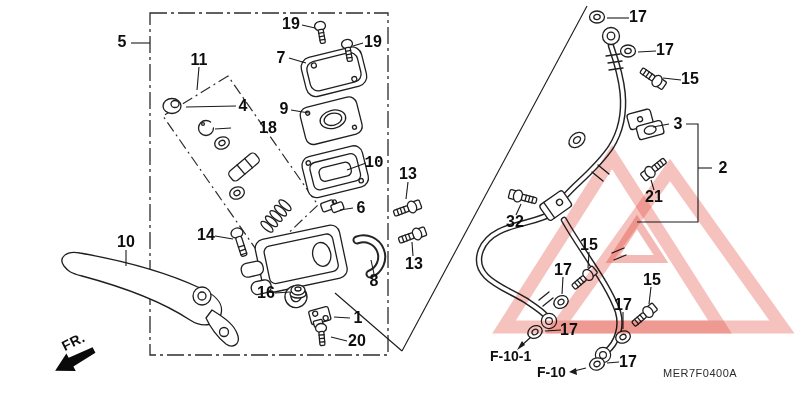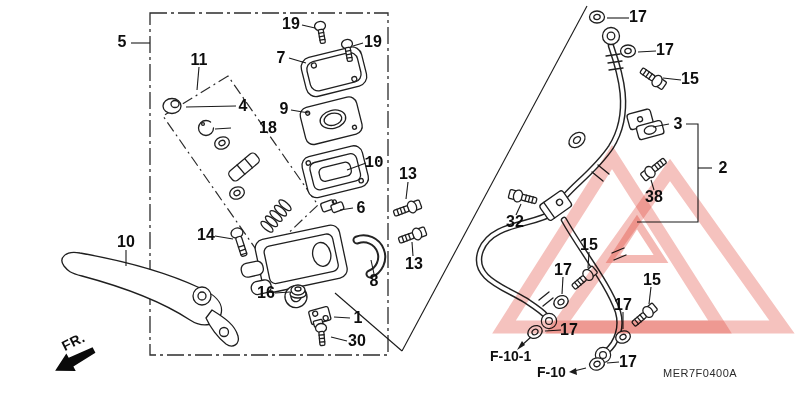--- a/index.html
+++ b/index.html
@@ -309,28 +309,28 @@
       <div class="callout" style="left: 240px; top: 128px; margin-left: 28px;">18</div>
       <div class="callout" style="left: 284px; top: 109px;">9</div>
       <div class="callout" style="left: 374px; top: 163px; font-family: Liberation Mono, monospace;">10</div>
       <div class="callout" style="left: 361px; top: 208px;">6</div>
       <div class="callout" style="left: 408px; top: 174px;">13</div>
       <div class="callout" style="left: 414px; top: 264px;">13</div>
       <div class="callout" style="left: 206px; top: 235px;">14</div>
       <div class="callout" style="left: 266px; top: 293px;">16</div>
       <div class="callout" style="left: 374px; top: 281px;">8</div>
       <div class="callout" style="left: 358px; top: 318px;">1</div>
-      <div class="callout" style="left: 357px; top: 341px;">30</div>
+      <div class="callout" style="left: 357px; top: 341px;">20</div>
       <div class="callout" style="left: 126px; top: 242px;">10</div>
       <div class="callout" style="left: 638px; top: 17px;">17</div>
       <div class="callout" style="left: 665px; top: 50px;">17</div>
       <div class="callout" style="left: 690px; top: 79px;">15</div>
       <div class="callout" style="left: 678px; top: 124px;">3</div>
       <div class="callout" style="left: 723px; top: 168px;">2</div>
-      <div class="callout" style="left: 654px; top: 197px;">38</div>
+      <div class="callout" style="left: 654px; top: 197px;">21</div>
       <div class="callout" style="left: 515px; top: 222px;">32</div>
       <div class="callout" style="left: 589px; top: 245px;">15</div>
       <div class="callout" style="left: 563px; top: 270px;">17</div>
       <div class="callout" style="left: 652px; top: 280px;">15</div>
       <div class="callout" style="left: 623px; top: 305px;">17</div>
       <div class="callout" style="left: 569px; top: 330px;">17</div>
       <div class="callout" style="left: 628px; top: 362px;">17</div>
     </div>
 
   <div class="txt ref-main" style="left:490px;top:348px;">F-10-1</div>

